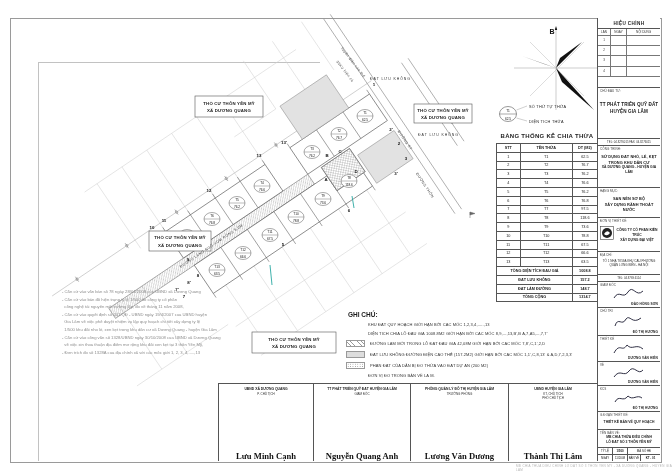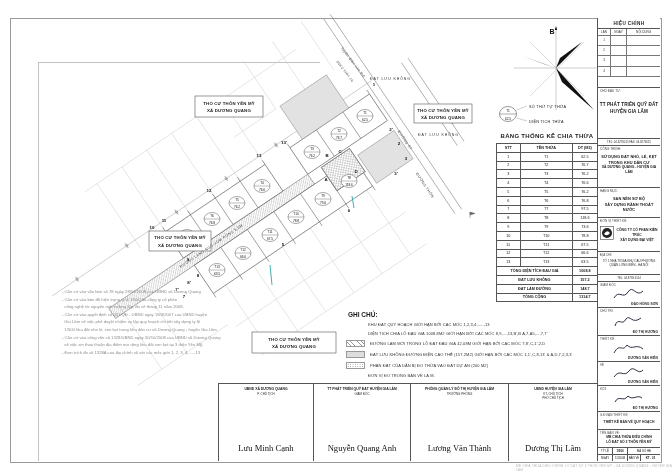--- a/index.html
+++ b/index.html
@@ -69,22 +69,22 @@
   .mini-grid{display:flex;border-bottom:.5px solid #555;}
   .mini-grid span{font-size:2.9px;text-align:center;border-right:.5px solid #555;box-sizing:border-box;height:6.2px;line-height:6.2px;color:#222;}
   .mini-grid span:last-child{border-right:none;}
   .mini-grid .bold{font-weight:bold;}
 
   
   #approvals{left:218px;top:383px;width:379px;height:78px;border-top:1px solid #555;box-sizing:border-box;display:flex;background:#fff;}
   .appr{position:relative;border-left:1px solid #555;box-sizing:border-box;height:100%;}
   .appr .org{font-size:3.4px;font-weight:bold;text-align:center;margin-top:3px;padding:0 2px;line-height:4.6px;}
   .appr .role{font-size:3px;text-align:center;color:#333;line-height:4.4px;}
-  .appr .name{position:absolute;bottom:8px;left:0;right:0;text-align:center;
-              font-family:"Liberation Serif",serif;font-weight:normal;font-size:8.6px;color:#111;}
+  .appr .name{position:absolute;bottom:0;left:0;right:0;text-align:center;
+              font-family:"Liberation Serif",serif;font-weight:bold;font-size:8.6px;color:#111;}
   #footer-note{left:516px;top:464px;font-size:3px;color:#b5b5b5;letter-spacing:.35px;}
 </style>
 </head>
 <body>
 
 <div id="page">
 
   <div class="abs outer-frame"></div>
   <div class="abs inner-v"></div>
   <div class="abs inner-h"></div>
@@ -634,24 +634,24 @@
       <div class="name">Lưu Minh Cạnh</div>
     </div>
     <div class="appr" style="width:97px;">
       <div class="org">TT PHÁT TRIỂN QUỸ ĐẤT HUYỆN GIA LÂM</div>
       <div class="role">GIÁM ĐỐC</div>
       <div class="name">Nguyễn Quang Anh</div>
     </div>
     <div class="appr" style="width:98px;">
       <div class="org">PHÒNG QUẢN LÝ ĐÔ THỊ HUYỆN GIA LÂM</div>
       <div class="role">TRƯỞNG PHÒNG</div>
-      <div class="name">Lương Văn Thành</div>
+      <div class="name">Lương Văn Dương</div>
     </div>
     <div class="appr" style="width:89px;">
       <div class="org">UBND HUYỆN GIA LÂM</div>
       <div class="role">KT. CHỦ TỊCH</div>
       <div class="role">PHÓ CHỦ TỊCH</div>
-      <div class="name">Dương Thị Lâm</div>
+      <div class="name">Thành Thị Lâm</div>
     </div>
   </div>
 
   <div id="footer-note" class="abs">MB CHIA THUA DIEU CHINH LO DAT SO 3 THON YEN MY - XA DUONG QUANG - HUYEN GIA LAM</div>
 </div>
 
 </body></html>

